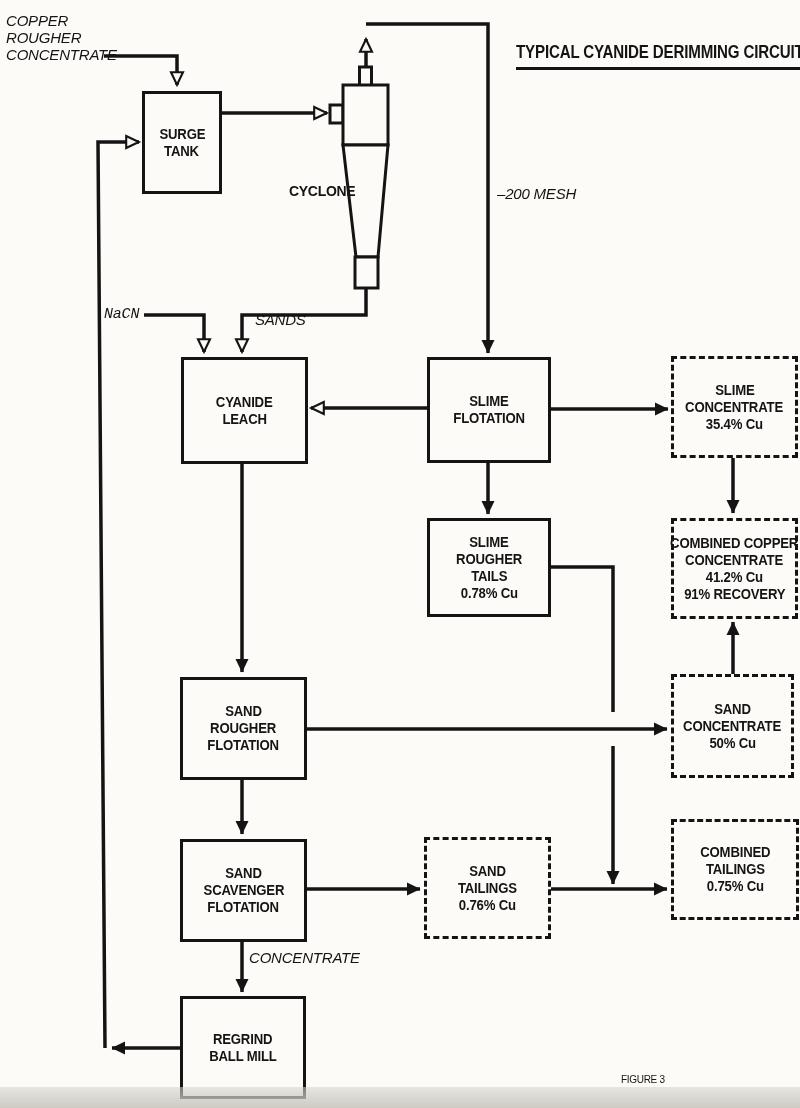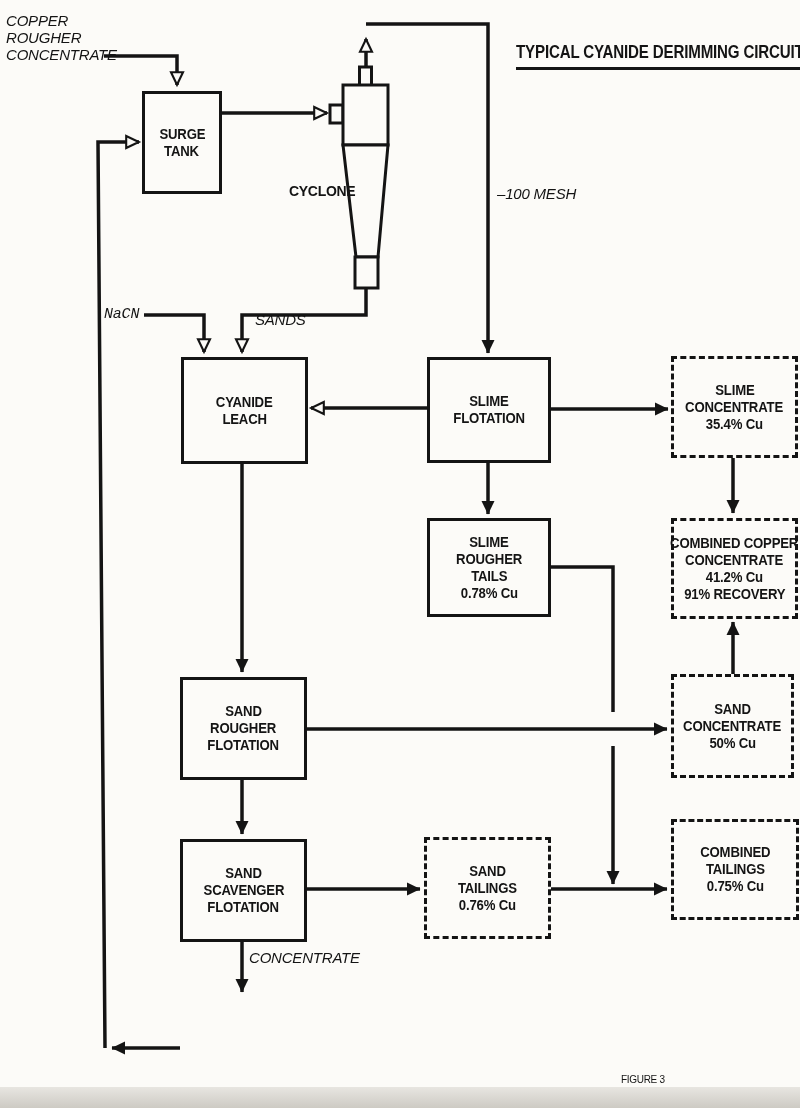--- a/index.html
+++ b/index.html
@@ -85,21 +85,21 @@
   </div>
   <div id="figure-label">FIGURE 3</div>
 
   <div class="flabel" style="left:6px; top:12px;">
     <span class="bl" style="transform:none">COPPER</span>
     <span class="bl" style="transform:none">ROUGHER</span>
     <span class="bl" style="transform:none">CONCENTRATE</span>
   </div>
   <div class="flabel" style="left:104px; top:304px;font-family:Liberation Mono, monospace;">NaCN</div>
   <div class="flabel" style="left:255px; top:309px;">SANDS</div>
-  <div class="flabel" style="left:497px; top:183px;">–100 MESH</div>
+  <div class="flabel" style="left:497px; top:183px;">–200 MESH</div>
   <div class="blabel" style="left:289px; top:183px;">CYCLONE</div>
   <div class="flabel" style="left:249px; top:947px;">CONCENTRATE</div>
 
   <div class="node" style="left:181px; top:357px; width:127px; height:107px;">
     <span class="bl">CYANIDE</span>
     <span class="bl">LEACH</span>
   </div>
 
   <div class="node" style="left:142px; top:91px; width:80px; height:103px;">
     <span class="bl">SURGE</span>
@@ -123,20 +123,24 @@
     <span class="bl">ROUGHER</span>
     <span class="bl">FLOTATION</span>
   </div>
 
   <div class="node" style="left:180px; top:839px; width:127px; height:103px;">
     <span class="bl">SAND</span>
     <span class="bl">SCAVENGER</span>
     <span class="bl">FLOTATION</span>
   </div>
 
+  <div class="node" style="left:180px; top:996px; width:126px; height:103px;">
+    <span class="bl">REGRIND</span>
+    <span class="bl">BALL MILL</span>
+  </div>
 
   <div class="node dashed" style="left:671px; top:356px; width:127px; height:102px;">
     <span class="bl">SLIME</span>
     <span class="bl">CONCENTRATE</span>
     <span class="bl">35.4% Cu</span>
   </div>
 
   <div class="node dashed" style="left:671px; top:518px; width:127px; height:101px;">
     <span class="bl">COMBINED COPPER</span>
     <span class="bl">CONCENTRATE</span>

